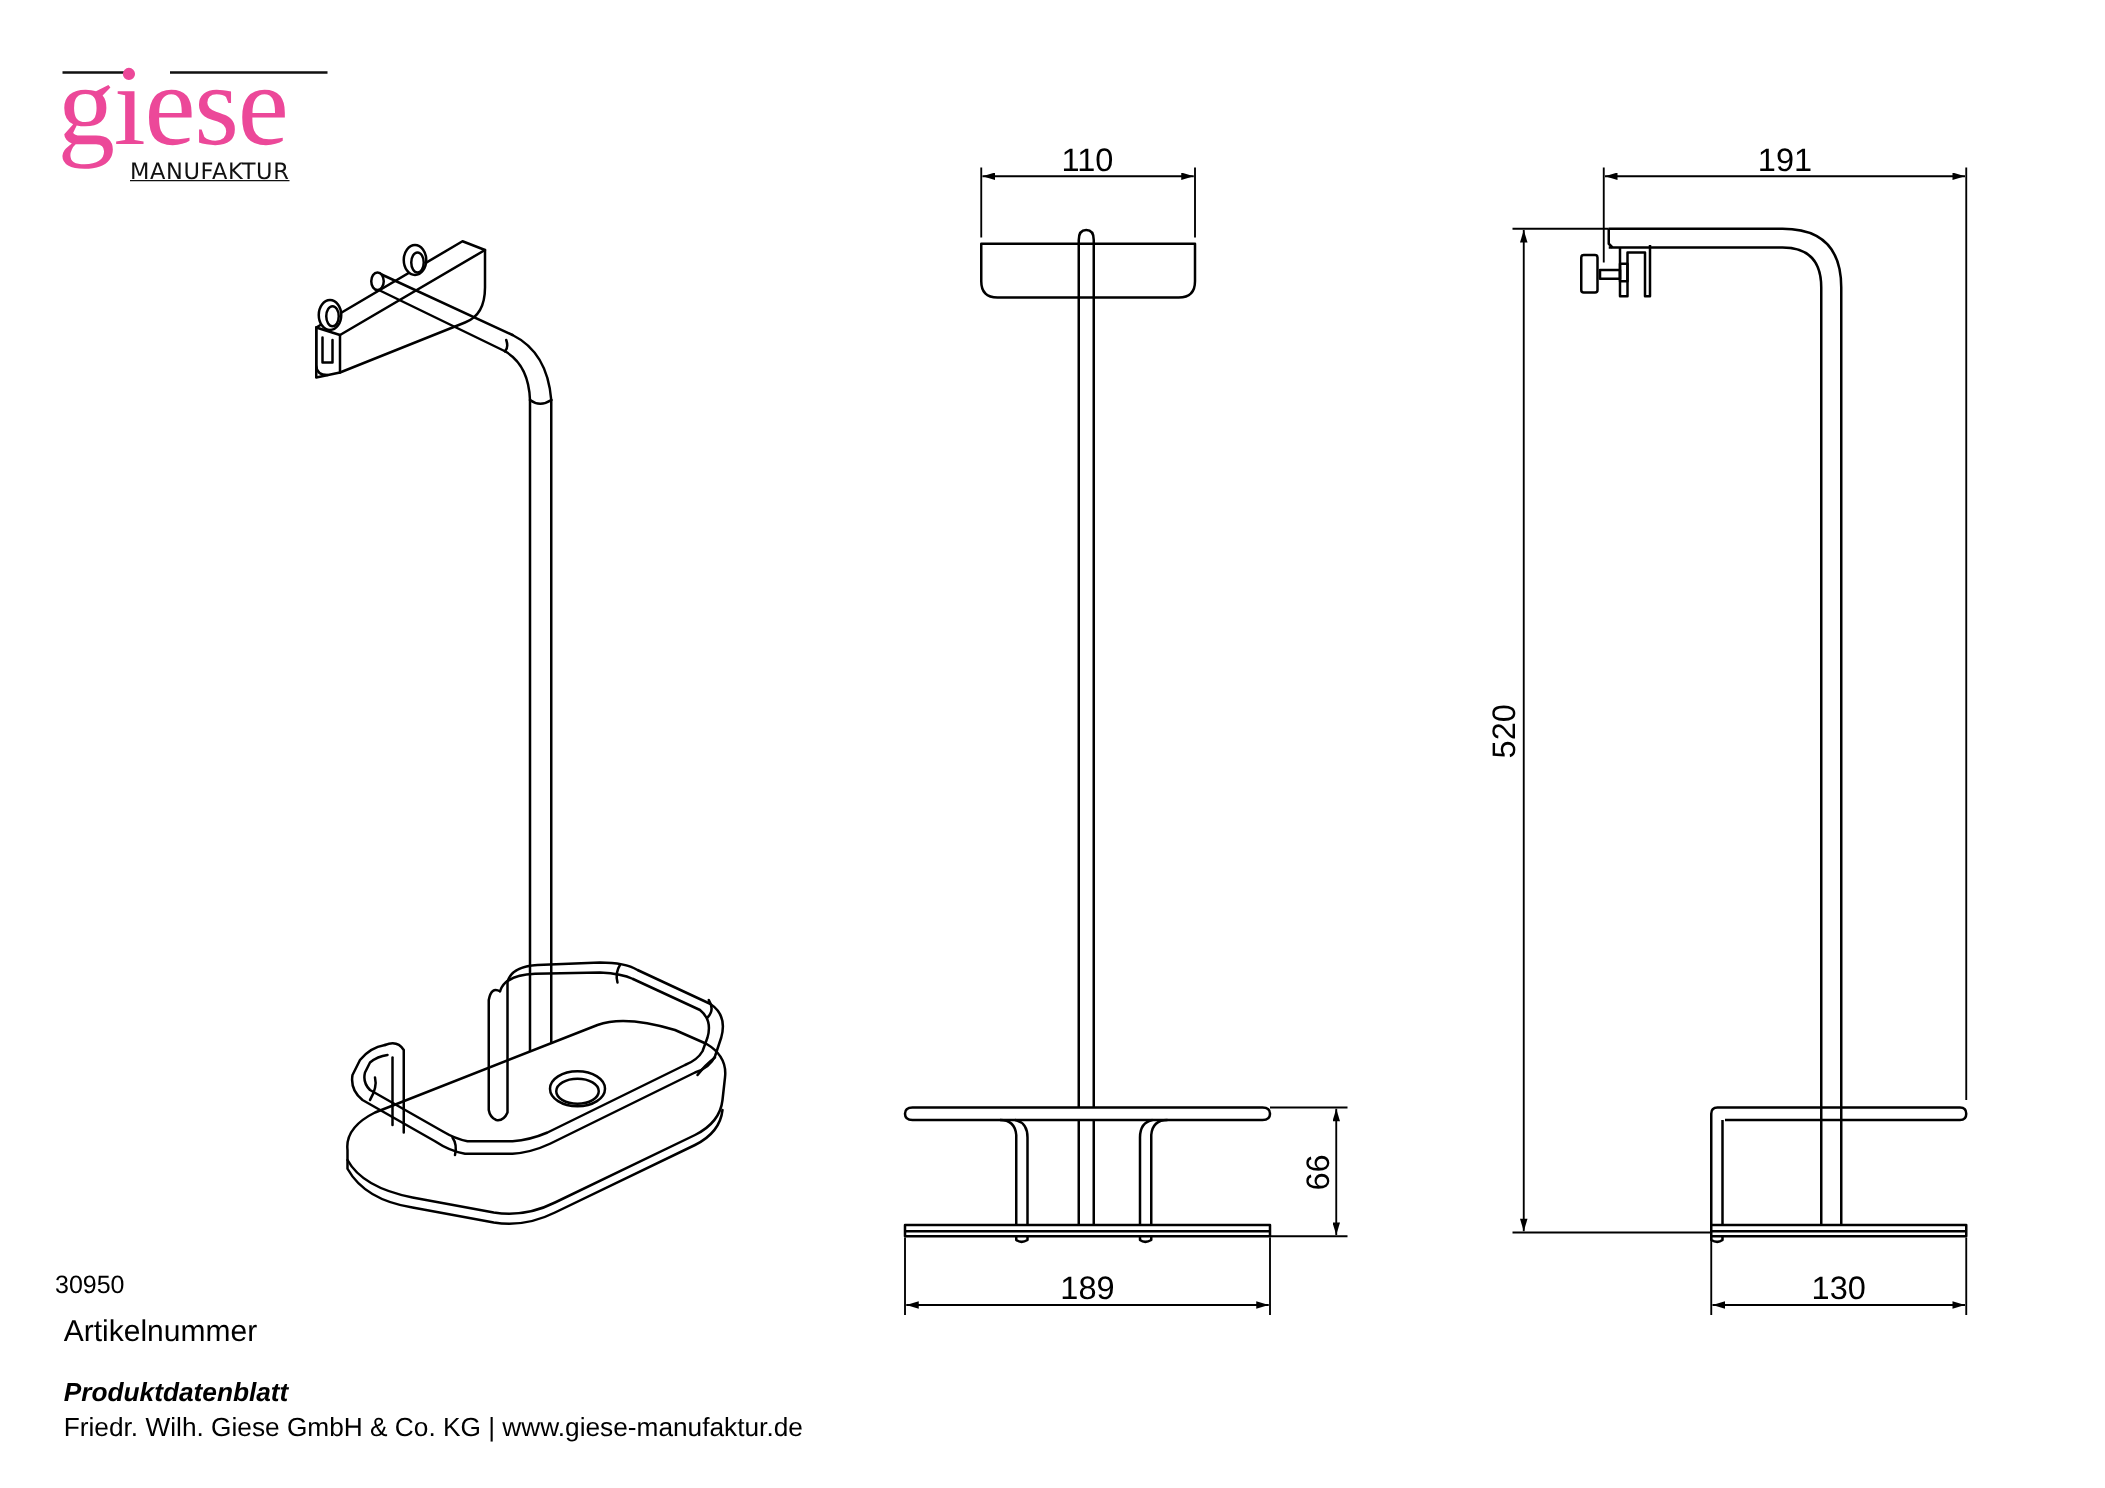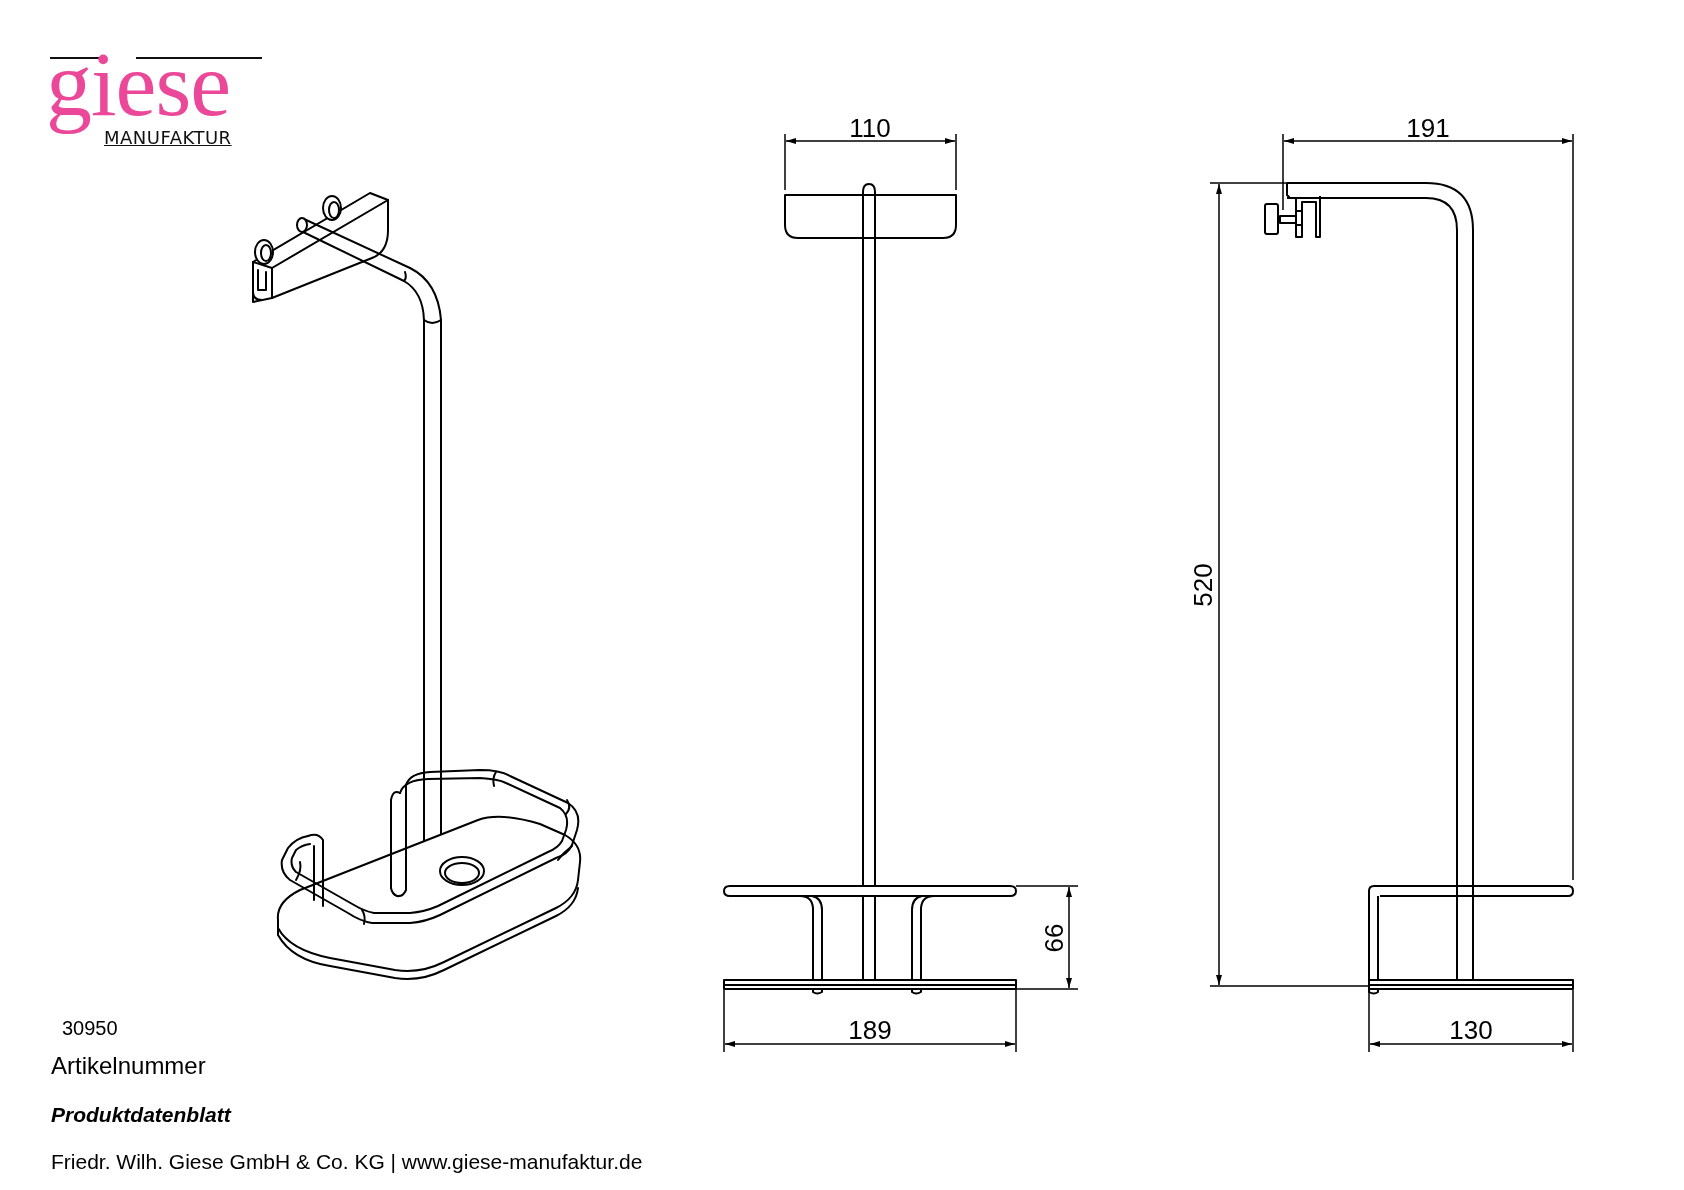--- a/index.html
+++ b/index.html
@@ -4,24 +4,24 @@
   <style>
     html, body { margin: 0; padding: 0; background: #ffffff; }
     body { width: 1684px; height: 1190px; position: relative; overflow: hidden; font-family: "Liberation Sans", sans-serif; color: #000; }
     .logo { position: absolute; left: 50px; top: 52px; width: 212px; height: 100px; }
     .logo-rule-left { position: absolute; left: 0; top: 5px; width: 52px; height: 2px; background: #111; }
     .logo-rule-right { position: absolute; left: 86px; top: 5px; width: 126px; height: 2px; background: #111; }
     .logo-word { position: absolute; left: -4px; top: -14px; font-family: "Liberation Serif", "DejaVu Serif", serif; font-size: 92px; line-height: 1; letter-spacing: -1px; color: #ec4899; }
     .logo-sub { position: absolute; left: 54px; top: 75px; font-family: "DejaVu Sans", sans-serif; font-size: 18px; letter-spacing: 0.5px; color: #111; text-decoration: underline; }
     .drawing { position: absolute; left: 0; top: 0; width: 1684px; height: 1190px; }
     .dim-text { font-family: "Liberation Sans", sans-serif; font-size: 26px; fill: #000; }
-    .article-no { position: absolute; left: 62px; top: 1017px; font-size: 20px; }
+    .article-no { position: absolute; left: 44px; top: 1017px; font-size: 20px; }
     .article-label { position: absolute; left: 51px; top: 1052px; font-size: 24px; }
     .footer-title { position: absolute; left: 51px; top: 1103px; font-size: 21px; font-weight: bold; font-style: italic; }
-    .footer-company { position: absolute; left: 51px; top: 1131px; font-size: 21px; margin-top: 19px; }
+    .footer-company { position: absolute; left: 51px; top: 1131px; font-size: 21px; }
   </style>
 </head>
 <body>
 
 <div class="logo">
   <div class="logo-rule-left"></div>
   <div class="logo-rule-right"></div>
   <div class="logo-word">giese</div>
   <div class="logo-sub">MANUFAKTUR</div>
 </div>

